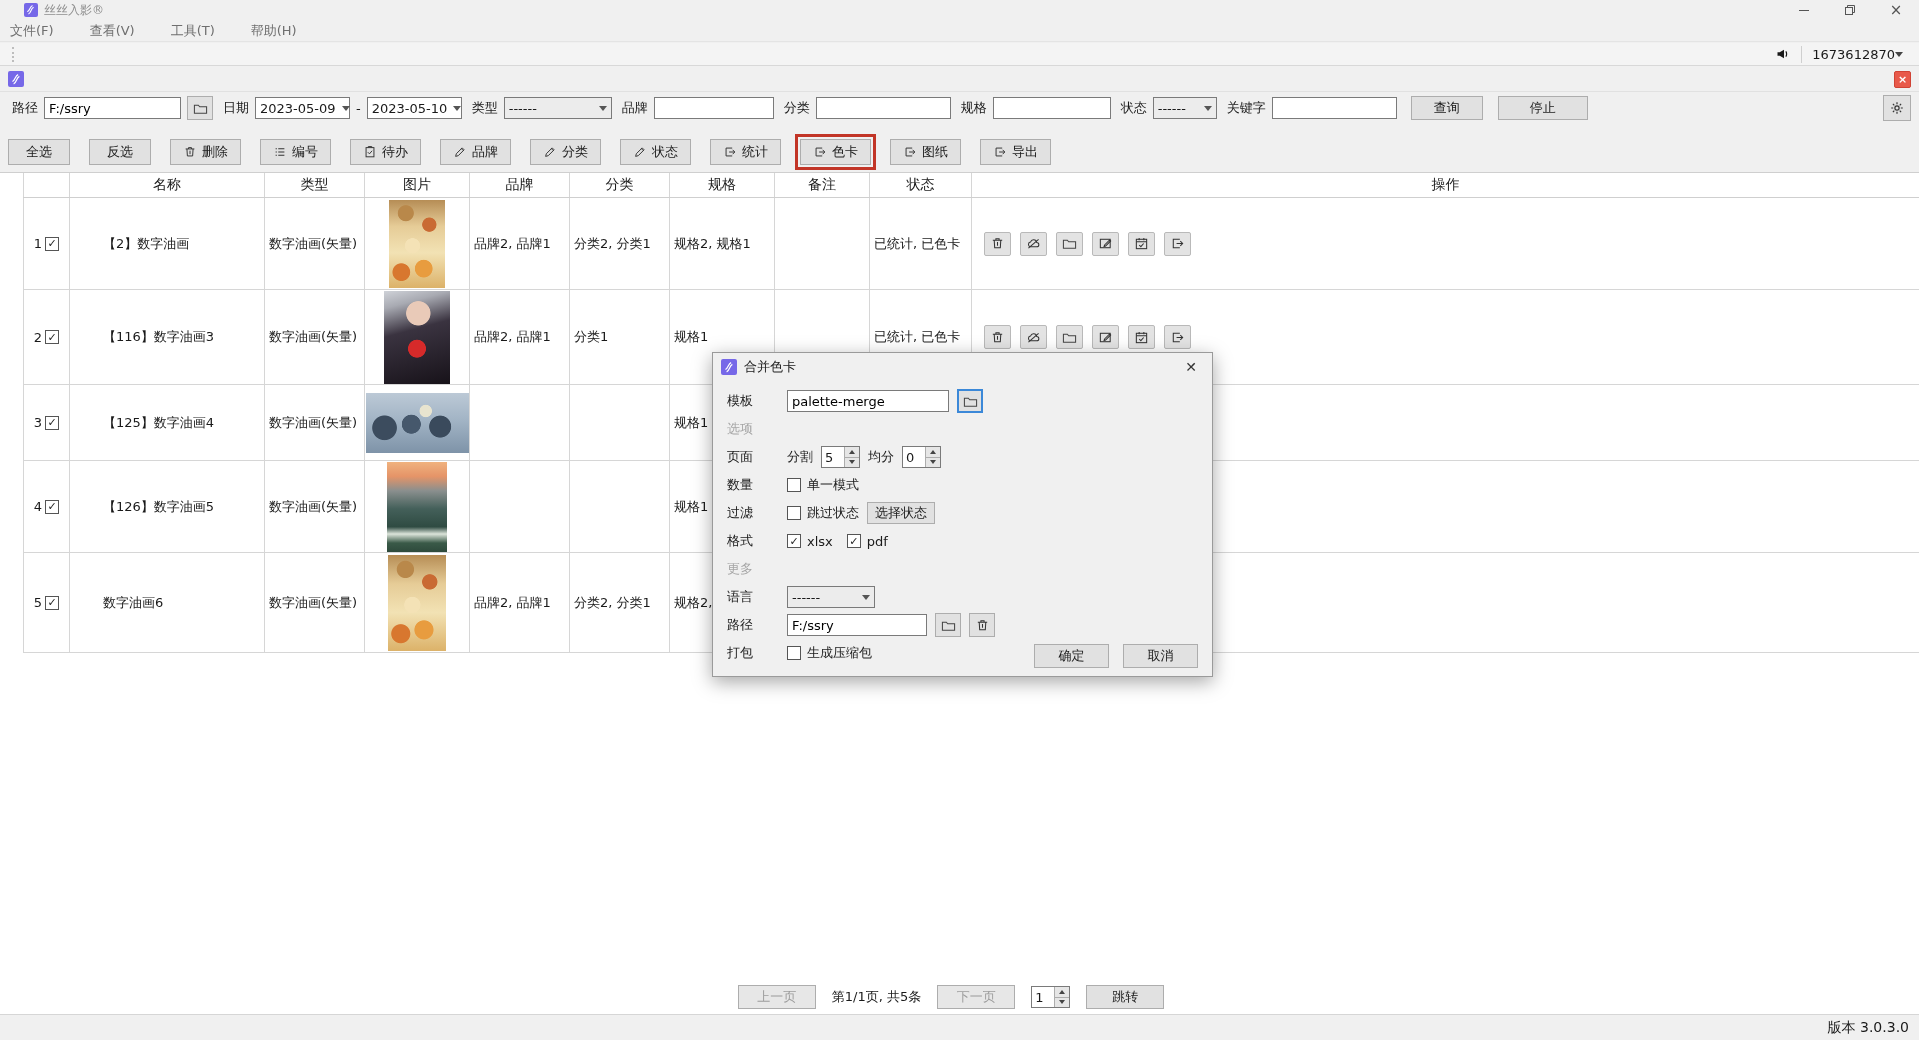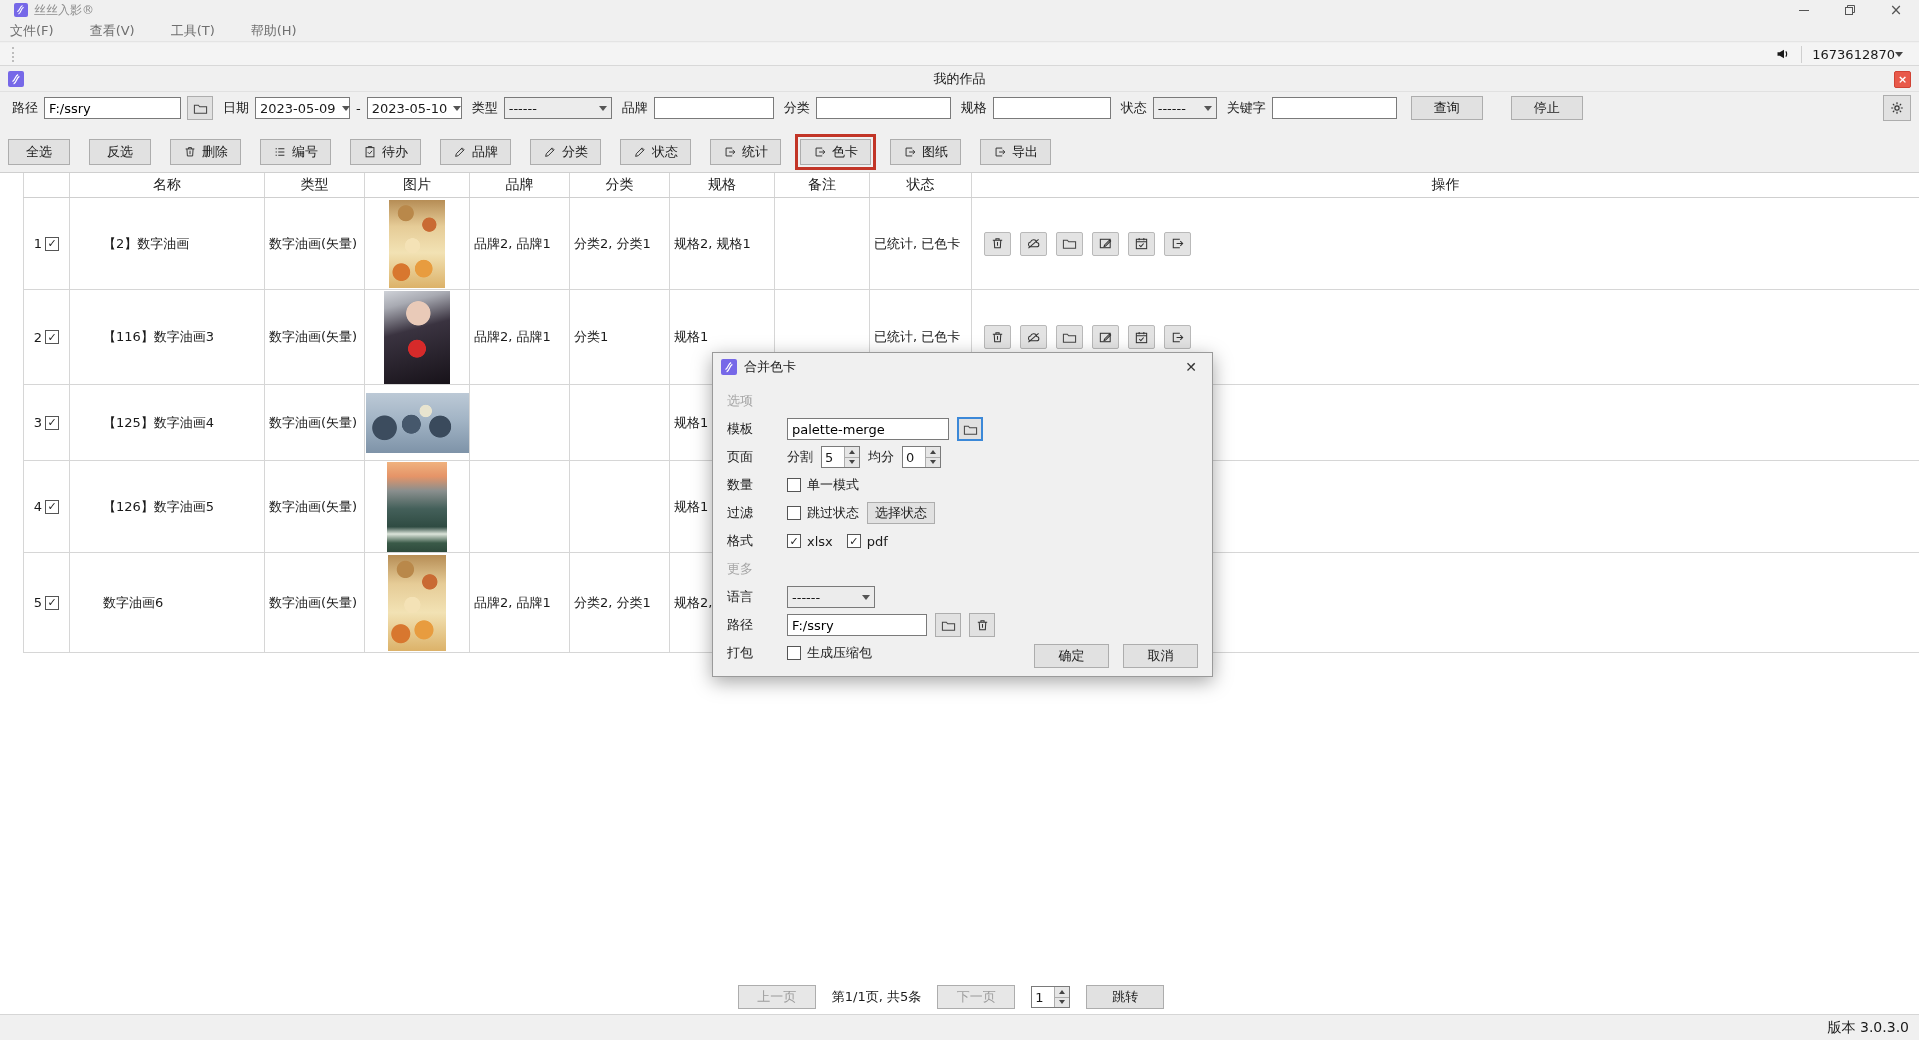--- a/index.html
+++ b/index.html
@@ -1,21 +1,21 @@
 <!DOCTYPE html>
 <html><head>
 <meta charset="utf-8">
 <style>
 *{margin:0;padding:0;box-sizing:border-box}
 html,body{width:1919px;height:1040px;overflow:hidden}
 body{background:#f0f0f0;font-family:"DejaVu Sans","Liberation Sans",sans-serif;font-size:13px;color:#1a1a1a;position:relative}
 svg{display:block}
 .abs{position:absolute;left:0;right:0}
 
-.os-titlebar{top:0;height:20px;display:flex;align-items:center;padding-left:14px}
+.os-titlebar{top:0;height:20px;display:flex;align-items:center;padding-left:24px}
 .logo{width:14px;height:14px;background:#7668e8;border-radius:2px;display:inline-flex;align-items:center;justify-content:center;flex:0 0 auto}
 .os-title{color:#8d8d8d;font-size:12px;margin-left:6px}
 .win-controls{margin-left:auto;display:flex;height:20px}
 .win-controls>div{width:46px;display:flex;align-items:center;justify-content:center;color:#555}
 .min-glyph{width:10px;height:1px;background:#555}
 
 .menubar{top:20px;height:22px;display:flex;align-items:center;gap:36px;padding-left:10px;border-bottom:1px solid #e4e4e4;color:#6f6f6f}
 
 .strip{top:43px;height:23px;display:flex;align-items:center;border-bottom:1px solid #d8d8d8;background:#f4f4f4;padding:0 10px}
 .drag-handle{width:3px;height:15px;border-left:2px dotted #bdbdbd;margin-left:2px}
@@ -212,21 +212,20 @@
     </span>
   </div>
 </div>
 
 <div class="abs win-titlebar">
   <span class="logo">
       <svg width="11" height="11" viewBox="0 0 10 10">
         <use href="#i-squiggle"></use>
       </svg>
     </span>
-  <span class="win-title">我的作品</span>
   <span class="red-close">×</span>
 </div>
 
 <div class="abs filterbar">
   <span class="flabel">路径</span>
   <input class="inp" style="width: 137px;" value="F:/ssry">
   <span class="sq-btn">
       <svg width="15" height="15" viewBox="0 0 16 16">
         <use href="#i-folder"></use>
       </svg>
@@ -253,21 +252,21 @@
   <span class="flabel">规格</span>
   <input class="inp" style="width: 118px;">
   <span class="flabel">状态</span>
   <span class="sel gray" style="width:64px">
       <span>------</span>
       <span class="caret" style="margin-left:auto"></span>
     </span>
   <span class="flabel">关键字</span>
   <input class="inp" style="width: 125px;">
   <button class="btn" style="width:72px;margin-left:8px">查询</button>
-  <button class="btn" style="width:72px;margin-left:22px">停止</button>
+  <button class="btn" style="width:90px;margin-left:9px">停止</button>
   <span class="spacer"></span>
   <span class="sq-btn" style="width:28px;height:26px">
       <svg width="16" height="16" viewBox="0 0 16 16">
         <use href="#i-gear"></use>
       </svg>
     </span>
 </div>
 
 <div class="abs btnrow">
   <button class="btn tbtn" style="width:62px">全选</button>
@@ -620,31 +619,31 @@
     <span class="logo">
         <svg width="11" height="11" viewBox="0 0 10 10">
           <use href="#i-squiggle"></use>
         </svg>
       </span>
     <span>合并色卡</span>
     <span class="dlg-close">✕</span>
   </div>
   <div class="dlg-body">
     <div class="drow">
-        <span class="dlabel gray">选项</span>
-      </div>
-    <div class="drow">
       <span class="dlabel">模板</span>
       <input class="inp" style="width: 162px;" value="palette-merge">
       <span class="sq-btn blue-ring">
           <svg width="15" height="15" viewBox="0 0 16 16">
             <use href="#i-folder"></use>
           </svg>
         </span>
     </div>
+    <div class="drow">
+        <span class="dlabel gray">选项</span>
+      </div>
     <div class="drow">
       <span class="dlabel">页面</span>
       <span>分割</span>
       <span class="spin">
           <span class="val">5</span>
           <span class="arrs">
             <div>
               <span class="tri-up"></span>
             </div>
             <div>

